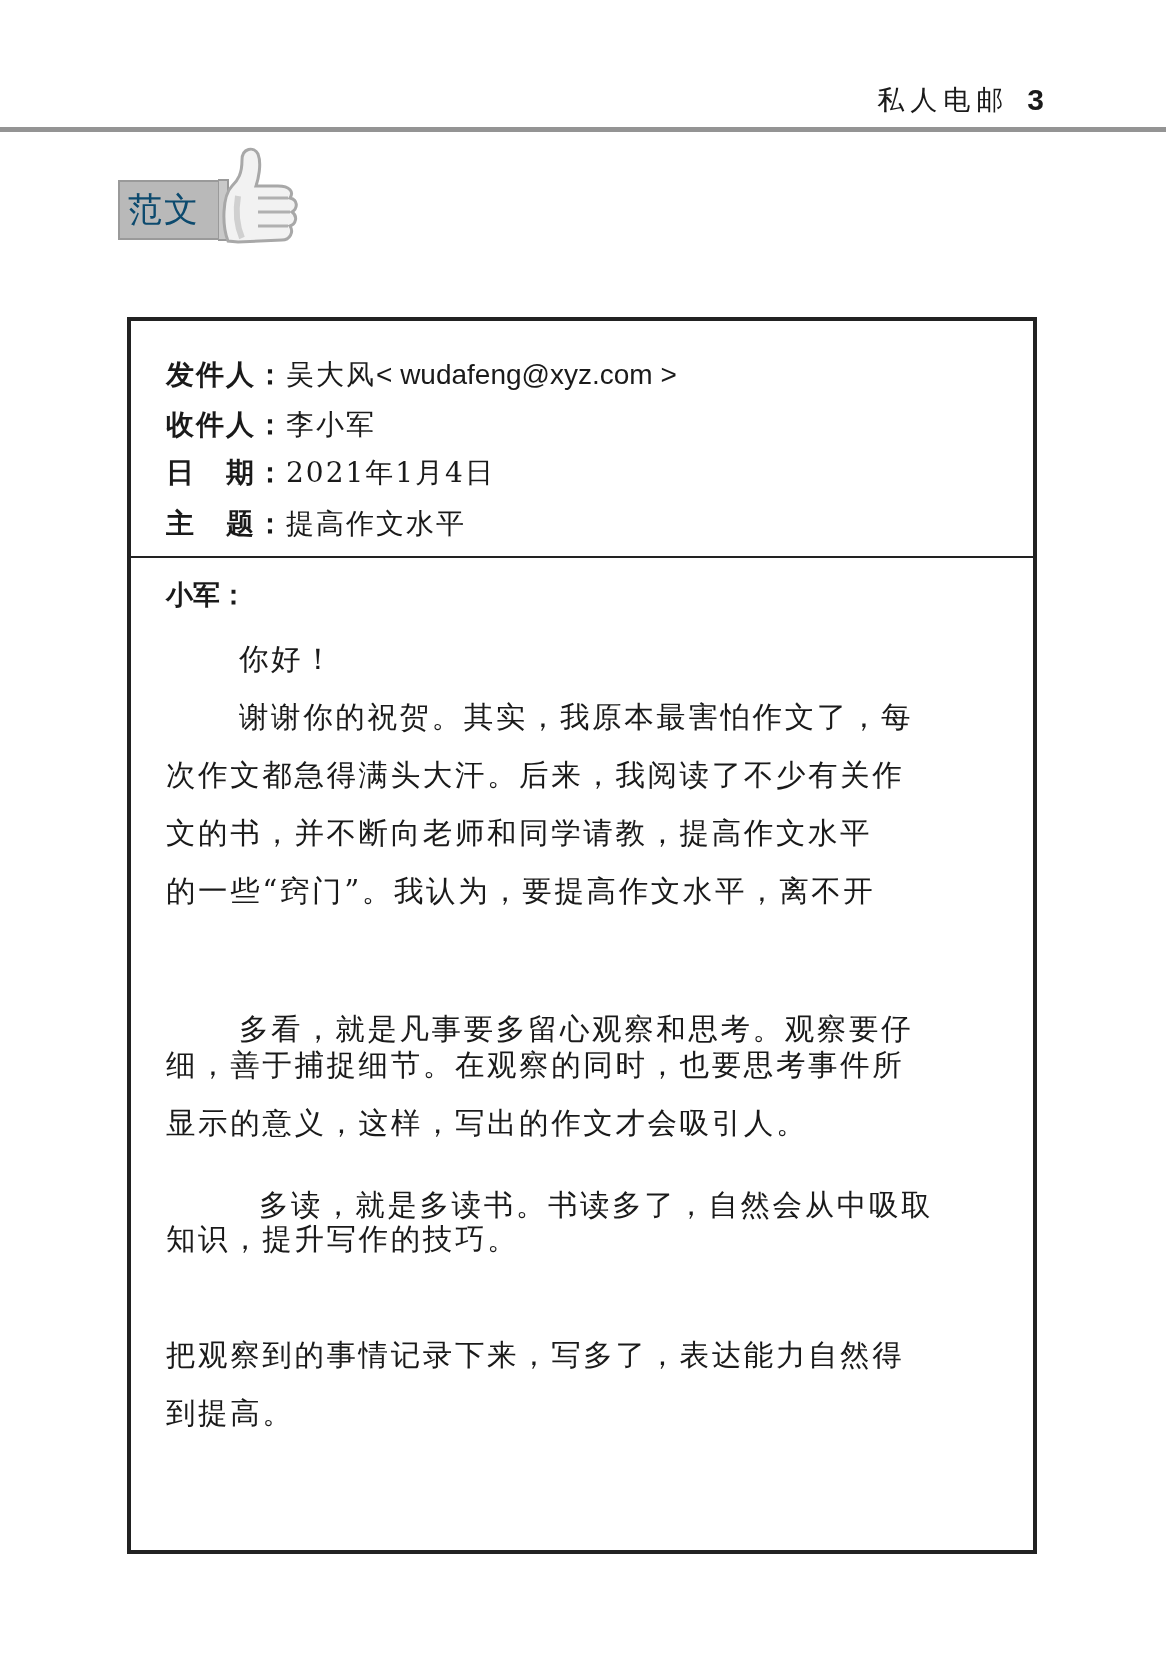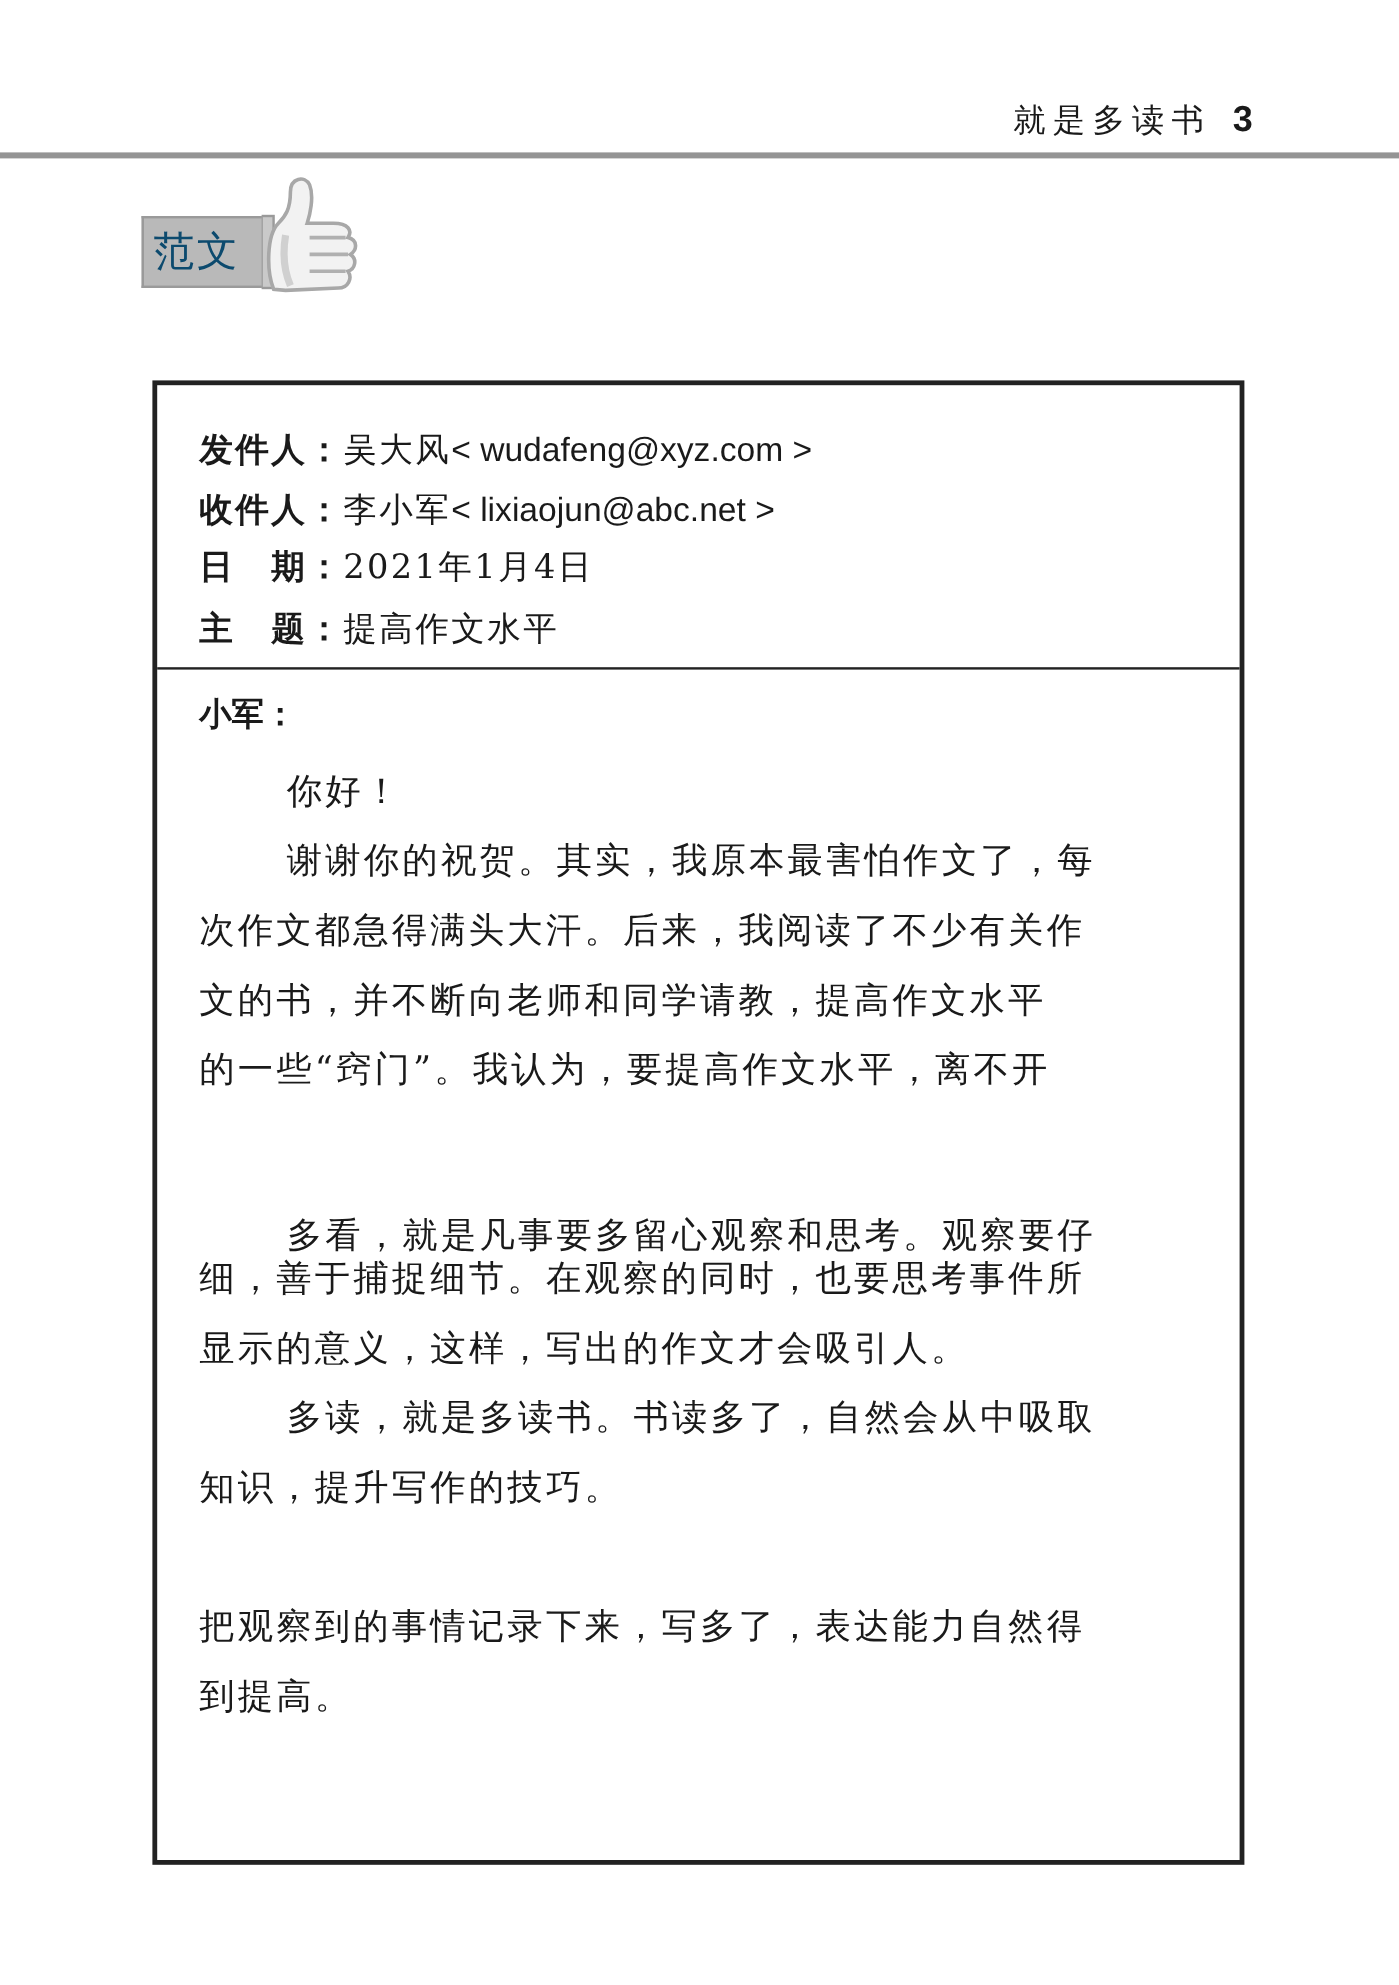--- a/index.html
+++ b/index.html
@@ -40,21 +40,21 @@
     .line {
       position: absolute; left: 35px; width: 836px; font-size: 29.5px; white-space: nowrap;
       letter-spacing: 2.6px; font-family: "DejaVu Serif", serif; height: 44px; line-height: 44px;
     }
     .line.indent { left: 108px; width: 763px; }
   </style>
 </head>
 <body>
 
 <div class="running-head">
-  <span class="title">就是多读书</span>
+  <span class="title">私人电邮</span>
   <span class="page">3</span>
 </div>
 <div class="head-rule"></div>
 
 <div class="badge">
   <div class="label-box">范文</div>
   <svg width="90" height="100" viewBox="0 0 90 100">
     <rect x="0" y="34" width="10" height="60" fill="#c9c9c9" stroke="#9a9a9a" stroke-width="2"></rect>
     <path d="M10 95 C 4 80, 4 50, 14 40 C 20 34, 24 28, 24 14 C 24 2, 36 0, 40 8 C 44 18, 40 34, 38 40 L 60 40 C 72 40, 76 46, 72 52 C 80 54, 80 62, 74 66 C 80 70, 78 78, 72 80 C 76 86, 72 94, 64 94 L 20 96 Z" fill="#f2f2f2" stroke="#a8a8a8" stroke-width="3"></path>
     <path d="M40 52 L 70 52 M40 66 L 72 66 M40 80 L 70 80" stroke="#b0b0b0" stroke-width="3" fill="none"></path>
@@ -64,21 +64,20 @@
 
 <div class="email-box">
   <div class="hdr-row" style="top:34px;">
     <span class="k">发件人：</span>
     <span class="v">吴大风</span>
     <span class="email">&lt; wudafeng@xyz.com &gt;</span>
   </div>
   <div class="hdr-row" style="top:84px;">
     <span class="k">收件人：</span>
     <span class="v">李小军</span>
-    <span class="email">&lt; lixiaojun@abc.net &gt;</span>
   </div>
   <div class="hdr-row" style="top:132px;">
     <span class="k">日　期：</span>
     <span class="v">2021年1月4日</span>
   </div>
   <div class="hdr-row" style="top:183px;">
     <span class="k">主　题：</span>
     <span class="v">提高作文水平</span>
   </div>
 
@@ -87,17 +86,17 @@
   <div class="salutation">小军：</div>
 
   <div class="line indent" style="top:316px;">你好！</div>
   <div class="line indent" style="top:374px;">谢谢你的祝贺。其实，我原本最害怕作文了，每</div>
   <div class="line" style="top:432px;">次作文都急得满头大汗。后来，我阅读了不少有关作</div>
   <div class="line" style="top:490px;">文的书，并不断向老师和同学请教，提高作文水平</div>
   <div class="line" style="top:548px;">的一些“窍门”。我认为，要提高作文水平，离不开</div>
   <div class="line indent" style="top:664px;margin-top:22px;">多看，就是凡事要多留心观察和思考。观察要仔</div>
   <div class="line" style="top:722px;">细，善于捕捉细节。在观察的同时，也要思考事件所</div>
   <div class="line" style="top:780px;">显示的意义，这样，写出的作文才会吸引人。</div>
-  <div class="line indent" style="top:838px;">多读，就是多读书。书读多了，自然会从中吸取</div>
+  <div class="line indent" style="top:862px;margin-left:20px;">多读，就是多读书。书读多了，自然会从中吸取</div>
   <div class="line" style="top:896px;">知识，提升写作的技巧。</div>
   <div class="line" style="top:1012px;">把观察到的事情记录下来，写多了，表达能力自然得</div>
   <div class="line" style="top:1070px;">到提高。</div>
 </div>
 
 </body></html>

